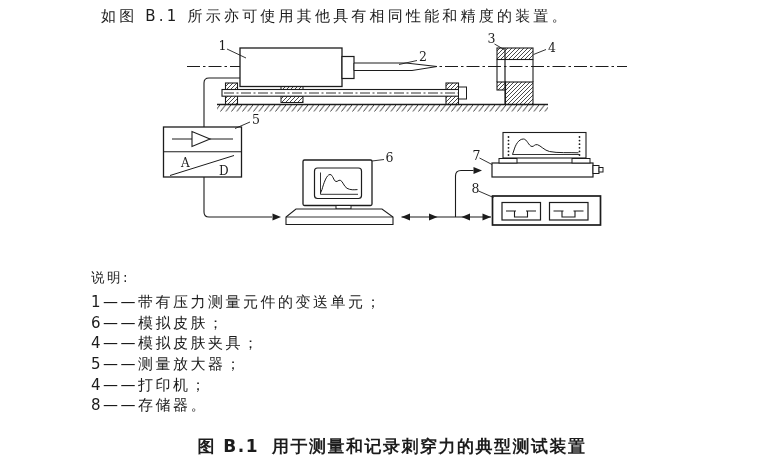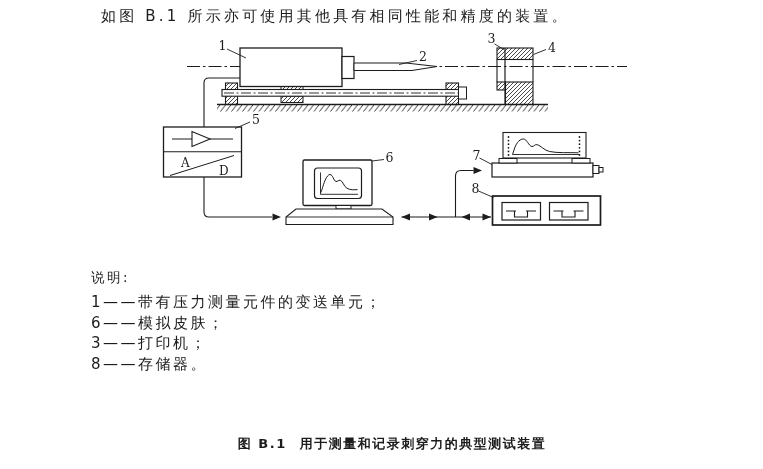--- a/index.html
+++ b/index.html
@@ -10,21 +10,21 @@
   }
   .intro{
     position:absolute;left:101px;top:6px;font-size:15px;line-height:20px;
     letter-spacing:3.2px;white-space:nowrap;
   }
   .legend{position:absolute;left:91px;top:251px;}
   .legend-heading{font-size:13.5px;letter-spacing:2.5px;height:23px;line-height:17px;margin-top:18px;}
   .legend-item{font-size:15px;letter-spacing:2.5px;height:20.7px;line-height:20.7px;white-space:nowrap;}
   .caption{
     position:absolute;left:392px;top:435px;transform:translateX(-50%);
-    font-size:13px;font-weight:bold;letter-spacing:1.5px;white-space:nowrap;
+    font-size:17px;font-weight:bold;letter-spacing:1.5px;white-space:nowrap;
   }
   .caption .fig-label{margin-right:13px;}
   svg{position:absolute;left:0;top:0;}
   svg text{font-family:"DejaVu Serif",serif;font-size:12.5px;fill:#1c1c1c;}
   svg text.small{font-size:12px;}
 </style>
 </head>
 <body>
 
 <div id="page">
@@ -163,21 +163,23 @@
     <text x="252" y="123.5">5</text>
     <text x="385.5" y="161.5">6</text>
     <text x="472.5" y="160">7</text>
     <text x="471.5" y="193">8</text>
   </svg>
 
   <div class="legend">
     <div class="legend-heading">说明:</div>
     <div class="legend-item">1——带有压力测量元件的变送单元；</div>
     <div class="legend-item">6——模拟皮肤；</div>
-    <div class="legend-item">3——打印机；</div>
+    <div class="legend-item">4——模拟皮肤夹具；</div>
+    <div class="legend-item">5——测量放大器；</div>
+    <div class="legend-item">4——打印机；</div>
     <div class="legend-item">8——存储器。</div>
   </div>
 
   <div class="caption">
     <span class="fig-label">图 B.1</span><span>用于测量和记录刺穿力的典型测试装置</span>
   </div>
 
 </div>
 
 </body></html>

